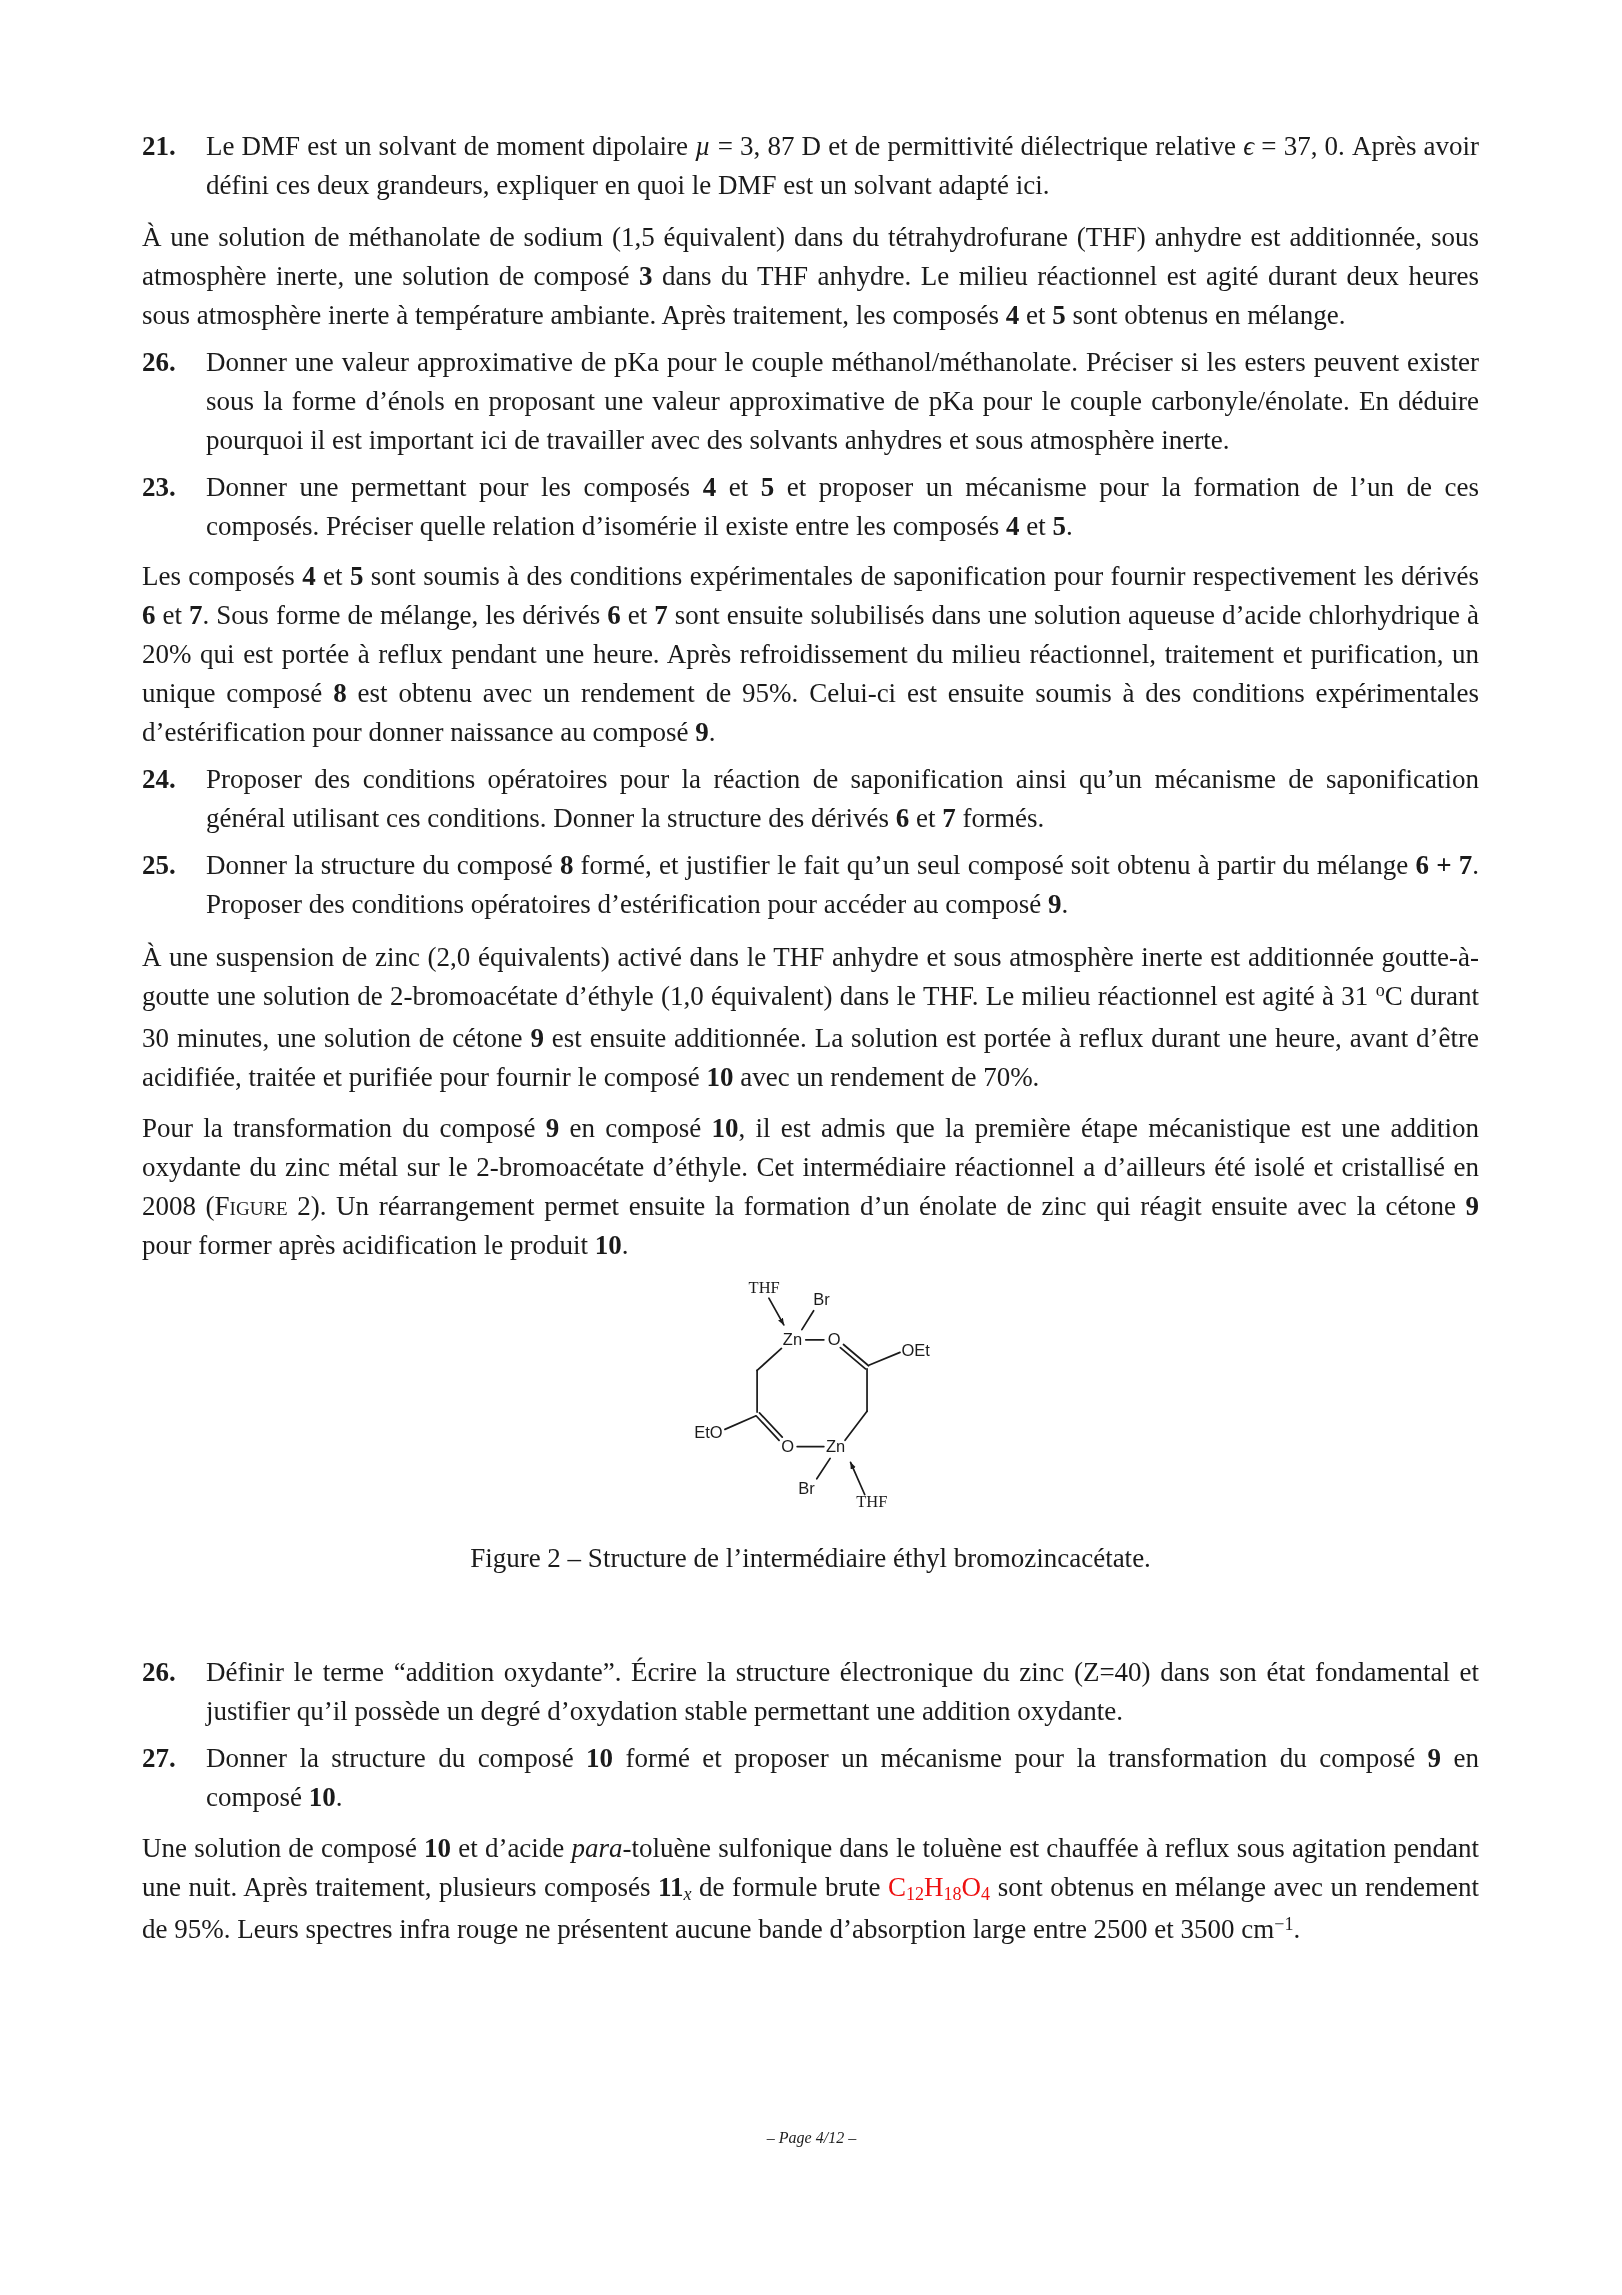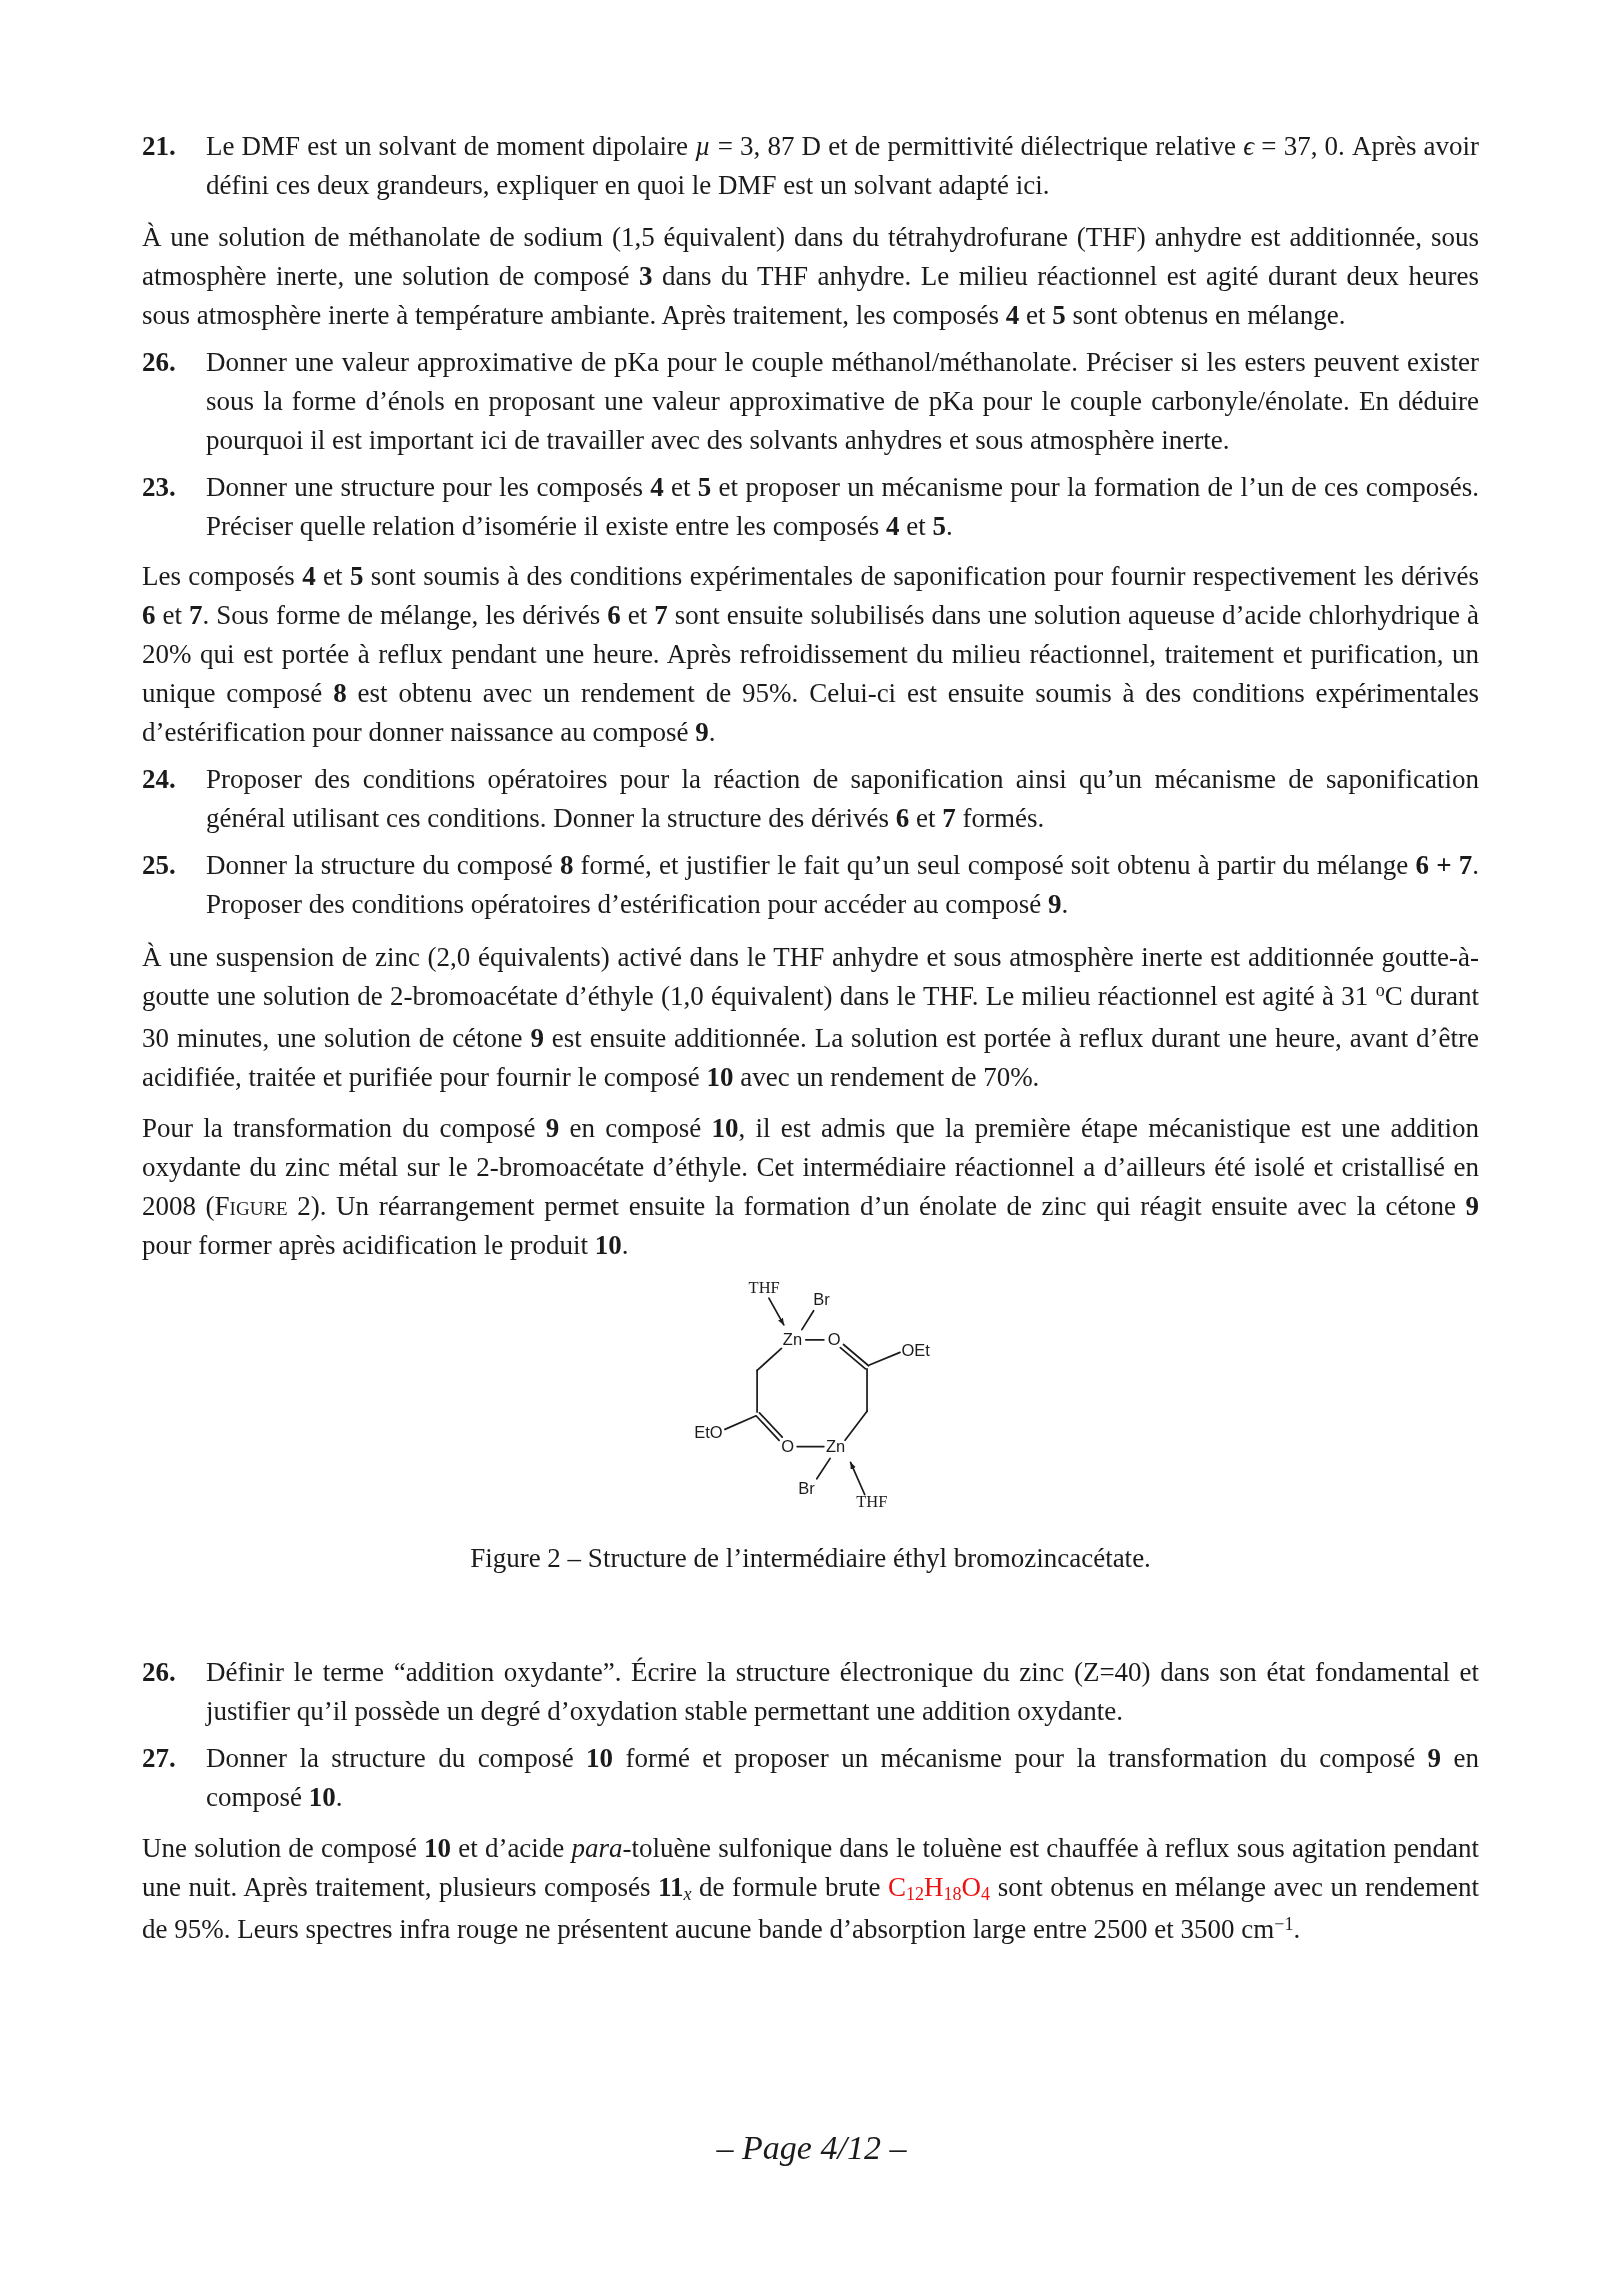--- a/index.html
+++ b/index.html
@@ -52,21 +52,21 @@
     text-align: center;
   }
   .b10 { margin-top: 75px; }
   .b11 { margin-top: 7.9px; }
   .b12 { margin-top: 12.6px; }
   .footer {
     position: absolute;
     left: 0; right: 0; top: 2129px;
     text-align: center;
     font-style: italic;
-    font-size: 34px;
+    font-size: 16px;
   }
   
   .bond { stroke: #1b1b1b; stroke-width: 2.2; fill: none; stroke-linecap: round; }
   .atom {
     font-family: "Liberation Sans", sans-serif;
     font-size: 21px; fill: #1b1b1b;
     text-anchor: middle;
   }
   .ligand {
     font-family: "Liberation Serif", serif;
@@ -89,21 +89,21 @@
       <span><span>À une solution de méthanolate de sodium (1,5 équivalent) dans du tétrahydrofurane (THF) anhydre est additionnée, sous atmosphère inerte, une solution de composé </span><span class="b">3</span><span> dans du THF anhydre. Le milieu réactionnel est agité durant deux heures sous atmosphère inerte à température ambiante. Après traitement, les composés </span><span class="b">4</span><span> et </span><span class="b">5</span><span> sont obtenus en mélange.</span></span>
     </div>
 
     <div class="block item b2">
       <span class="item-label">26.</span>
       <span><span>Donner une valeur approximative de pKa pour le couple méthanol/méthanolate. Préciser si les esters peuvent exister sous la forme d’énols en proposant une valeur approximative de pKa pour le couple carbonyle/énolate. En déduire pourquoi il est important ici de travailler avec des solvants anhydres et sous atmosphère inerte.</span></span>
     </div>
 
     <div class="block item b3">
       <span class="item-label">23.</span>
-      <span><span>Donner une structure pour les composés </span><span class="b">4</span><span> et </span><span class="b">5</span><span> et proposer un mécanisme pour la formation de l’un de ces composés. Préciser quelle relation d’isomérie il existe entre les composés </span><span class="b">4</span><span> et </span><span class="b">5</span><span>.</span></span>
+      <span><span>Donner une permettant pour les composés </span><span class="b">4</span><span> et </span><span class="b">5</span><span> et proposer un mécanisme pour la formation de l’un de ces composés. Préciser quelle relation d’isomérie il existe entre les composés </span><span class="b">4</span><span> et </span><span class="b">5</span><span>.</span></span>
     </div>
 
     <div class="block para b4">
       <span><span>Les composés </span><span class="b">4</span><span> et </span><span class="b">5</span><span> sont soumis à des conditions expérimentales de saponification pour fournir respectivement les dérivés </span><span class="b">6</span><span> et </span><span class="b">7</span><span>. Sous forme de mélange, les dérivés </span><span class="b">6</span><span> et </span><span class="b">7</span><span> sont ensuite solubilisés dans une solution aqueuse d’acide chlorhydrique à 20% qui est portée à reflux pendant une heure. Après refroidissement du milieu réactionnel, traitement et purification, un unique composé </span><span class="b">8</span><span> est obtenu avec un rendement de 95%. Celui-ci est ensuite soumis à des conditions expérimentales d’estérification pour donner naissance au composé </span><span class="b">9</span><span>.</span></span>
     </div>
 
     <div class="block item b5">
       <span class="item-label">24.</span>
       <span><span>Proposer des conditions opératoires pour la réaction de saponification ainsi qu’un mécanisme de saponification général utilisant ces conditions. Donner la structure des dérivés </span><span class="b">6</span><span> et </span><span class="b">7</span><span> formés.</span></span>
     </div>

